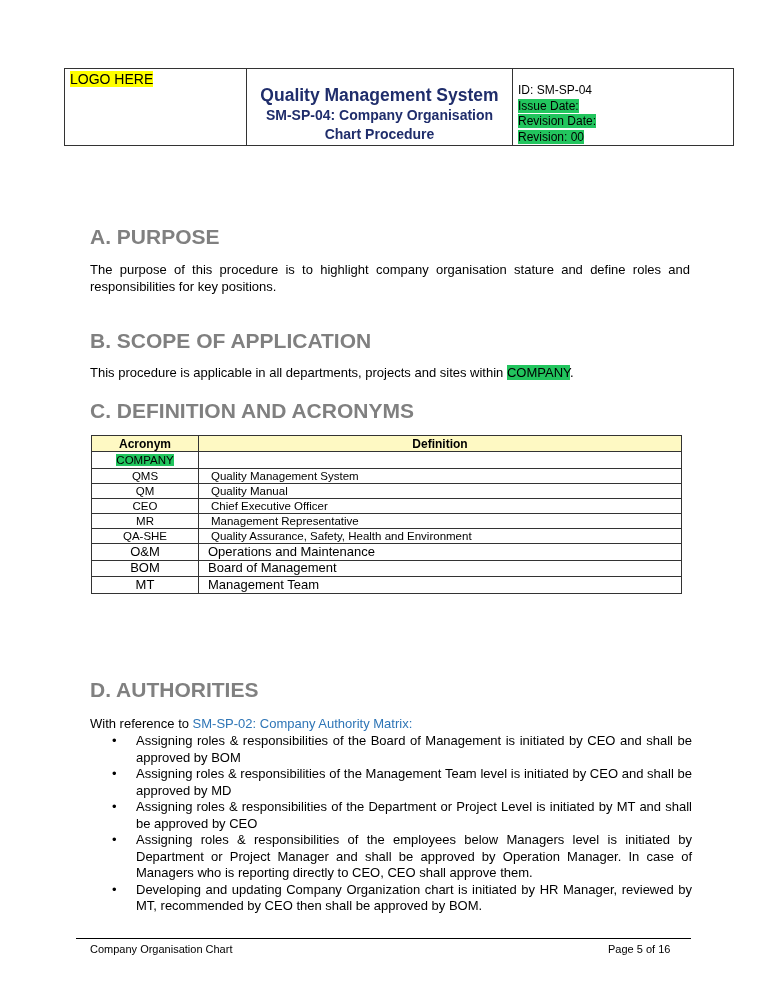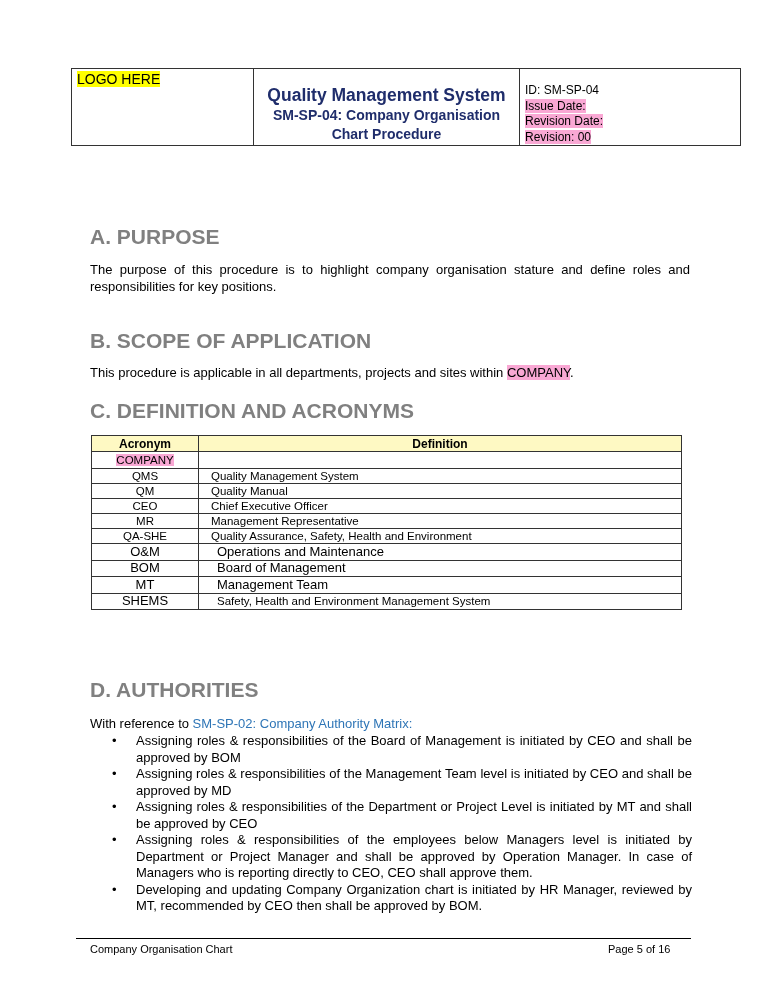--- a/index.html
+++ b/index.html
@@ -1,35 +1,35 @@
 <!DOCTYPE html>
 <html><head>
   <meta charset="utf-8">
   <style>
     html, body { margin: 0; padding: 0; background: #ffffff; }
     body { width: 772px; height: 1000px; position: relative; font-family: "Liberation Sans", sans-serif; color: #000; overflow: hidden; }
-    .header-table { position: absolute; left: 64px; top: 68px; width: 670px; height: 64px; border-collapse: collapse; table-layout: fixed; margin-left: 7px; }
+    .header-table { position: absolute; left: 64px; top: 68px; width: 670px; height: 64px; border-collapse: collapse; table-layout: fixed; }
     .header-table td { border: 1px solid #333; vertical-align: top; padding: 0; }
     .logo-cell { width: 181px; }
     .logo { background: #ffff00; font-size: 14px; margin: 2px 0 0 5px; display: inline-block; line-height: 16px; }
     .title-cell { width: 265px; text-align: center; vertical-align: middle !important; color: #1f2d6b; font-weight: bold; }
     .title-main { font-size: 17.5px; margin-top: 14px; line-height: 22px; }
     .title-sub { font-size: 14px; line-height: 19px; }
     .meta-cell { padding: 14px 0 0 5px !important; font-size: 12px; line-height: 15.5px; }
-    .hl { background: #f9a8d4; }
+    .hl { background: #22c55e; }
     .section-h { position: absolute; left: 90px; font-size: 21px; font-weight: bold; color: #808080; margin: 0; }
     .para { position: absolute; left: 90px; width: 600px; font-size: 13px; line-height: 16.5px; text-align: justify; margin: 0; }
     .acr-table { position: absolute; left: 91px; top: 435px; width: 591px; border-collapse: collapse; table-layout: fixed; }
     .acr-table th, .acr-table td { border: 1px solid #333; padding: 0; line-height: 14px; }
     .acr-table th { background: #fef9c3; font-size: 12px; font-weight: bold; height: 15px; }
     .acr-table td.acr { text-align: center; width: 106px; }
     .acr-table td.def { padding-left: 12px; }
     .small td { font-size: 11.5px; height: 14px; }
     .large td { font-size: 13px; height: 15.5px; }
-    .large td.def { padding-left: 18px; }
+    .large td.def { padding-left: 9px; }
     .link { color: #2e75b6; }
     ul.bullets { position: absolute; left: 112px; top: 733px; width: 580px; margin: 0; padding: 0; list-style: none; font-size: 13px; line-height: 16.5px; text-align: justify; }
     ul.bullets li { position: relative; padding-left: 24px; }
     ul.bullets li .dot { position: absolute; left: 0; top: 0; }
     .footer-line { position: absolute; left: 76px; top: 938px; width: 615px; border-top: 1px solid #000; }
     .footer-left { position: absolute; left: 90px; top: 943px; font-size: 11px; }
     .footer-right { position: absolute; left: 608px; top: 943px; font-size: 11px; }
   </style>
 </head>
 <body>
@@ -100,24 +100,20 @@
       <td class="def">Operations and Maintenance</td>
     </tr>
     <tr class="large">
       <td class="acr">BOM</td>
       <td class="def">Board of Management</td>
     </tr>
     <tr class="large">
       <td class="acr">MT</td>
       <td class="def">Management Team</td>
     </tr>
-    <tr class="large">
-      <td class="acr">SHEMS</td>
-      <td class="def" style="font-size:11.5px;">Safety, Health and Environment Management System</td>
-    </tr>
   </tbody>
 </table>
 
 <h2 class="section-h" style="top:678px;">D. AUTHORITIES</h2>
 <p class="para" style="top:716px;"><span>With reference to </span><span class="link">SM-SP-02: Company Authority Matrix:</span></p>
 
 <ul class="bullets">
   <li><span class="dot">•</span><span>Assigning roles &amp; responsibilities of the Board of Management is initiated by CEO and shall be approved by BOM</span></li>
   <li><span class="dot">•</span><span>Assigning roles &amp; responsibilities of the Management Team level is initiated by CEO and shall be approved by MD</span></li>
   <li><span class="dot">•</span><span>Assigning roles &amp; responsibilities of the Department or Project Level is initiated by MT and shall be approved by CEO</span></li>

